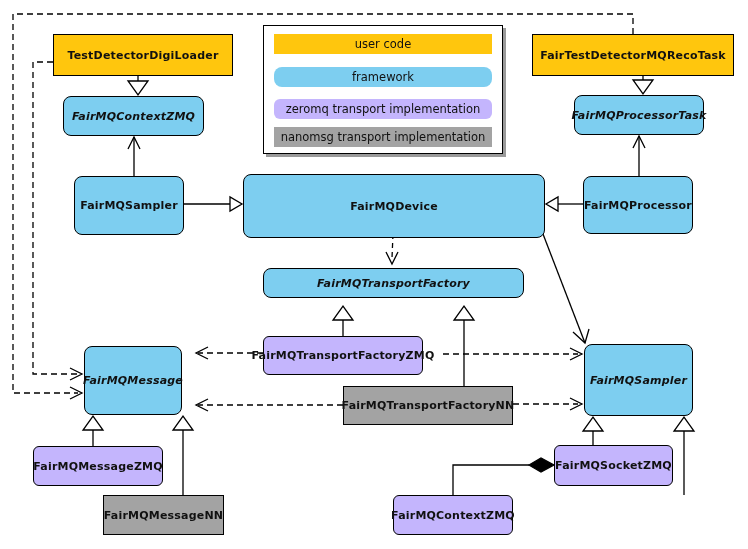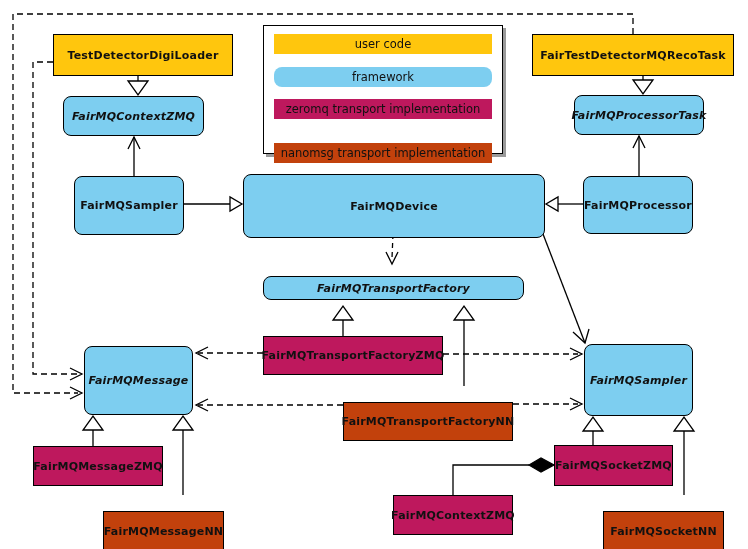--- a/index.html
+++ b/index.html
@@ -10,22 +10,22 @@
   #wires{position:absolute;left:0;top:0;z-index:1;}
   .node{
     position:absolute;z-index:2;display:flex;align-items:center;justify-content:center;
     border:1.4px solid #000;box-sizing:border-box;
     font-size:11px;font-weight:bold;color:#111;text-align:right;white-space:nowrap;
     letter-spacing:.2px;
   }
   .abstract{font-style:italic;}
   .user-code{background:#FFC60D;}
   .framework{background:#7DCEF0;border-radius:8px;}
-  .zeromq{background:#be185d;}
-  .nanomsg{background:#c2410c;margin-top:16px;}
+  .zeromq{background:#c4b5fd;border-radius:6px;}
+  .nanomsg{background:#a3a3a3;}
   #legend{
     position:absolute;left:263px;top:25px;width:240px;height:129px;z-index:2;
     background:#fff;border:1.2px solid #000;box-sizing:border-box;
     box-shadow:3px 3px 0 #9a9a9a;
   }
   .legend-bar{
     position:absolute;left:10px;width:218px;height:20px;
     display:flex;align-items:center;justify-content:center;
     font-size:11.5px;font-weight:normal;color:#111;white-space:nowrap;
   }
@@ -157,33 +157,32 @@
   <div class="node framework abstract" style="left:63px;top:96px;width:141px;height:40px">FairMQContextZMQ</div>
 
   <div class="node framework abstract" style="left:574px;top:95px;width:130px;height:40px">FairMQProcessorTask</div>
 
   <div class="node framework" style="left:74px;top:176px;width:110px;height:59px">FairMQSampler</div>
 
   <div class="node framework" style="left:243px;top:174px;width:302px;height:64px">FairMQDevice</div>
 
   <div class="node framework" style="left:583px;top:176px;width:110px;height:58px">FairMQProcessor</div>
 
-  <div class="node framework abstract" style="left:263px;top:276px;width:261px;height:24px">FairMQTransportFactory</div>
+  <div class="node framework abstract" style="left:263px;top:268px;width:261px;height:30px">FairMQTransportFactory</div>
 
-  <div class="node zeromq" style="left:263px;top:336px;width:180px;height:39px">FairMQTransportFactoryZMQ</div>
+  <div class="node zeromq" style="left:263px;top:336px;width:160px;height:39px">FairMQTransportFactoryZMQ</div>
 
   <div class="node nanomsg" style="left:343px;top:386px;width:170px;height:39px">FairMQTransportFactoryNN</div>
 
-  <div class="node framework abstract" style="left:84px;top:346px;width:109px;height:69px">FairMQMessage</div>
+  <div class="node framework abstract" style="left:84px;top:346px;width:98px;height:69px">FairMQMessage</div>
 
   <div class="node framework abstract" style="left:584px;top:344px;width:109px;height:72px">FairMQSampler</div>
 
   <div class="node zeromq" style="left:33px;top:446px;width:130px;height:40px">FairMQMessageZMQ</div>
 
   <div class="node nanomsg" style="left:103px;top:495px;width:121px;height:40px">FairMQMessageNN</div>
 
   <div class="node zeromq" style="left:554px;top:445px;width:119px;height:41px">FairMQSocketZMQ</div>
 
   <div class="node zeromq" style="left:393px;top:495px;width:120px;height:40px">FairMQContextZMQ</div>
 
-  <div class="node nanomsg" style="left:603px;top:495px;width:121px;height:40px">FairMQSocketNN</div>
 
 </div>
 
 </body></html>

